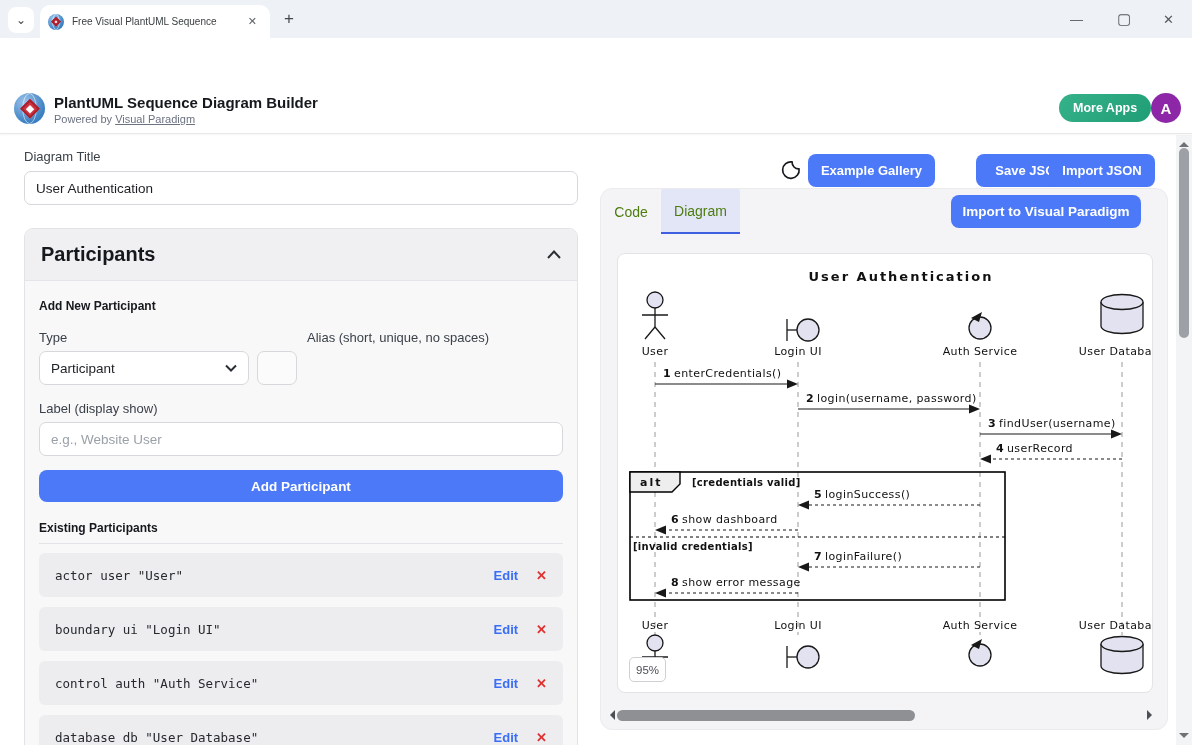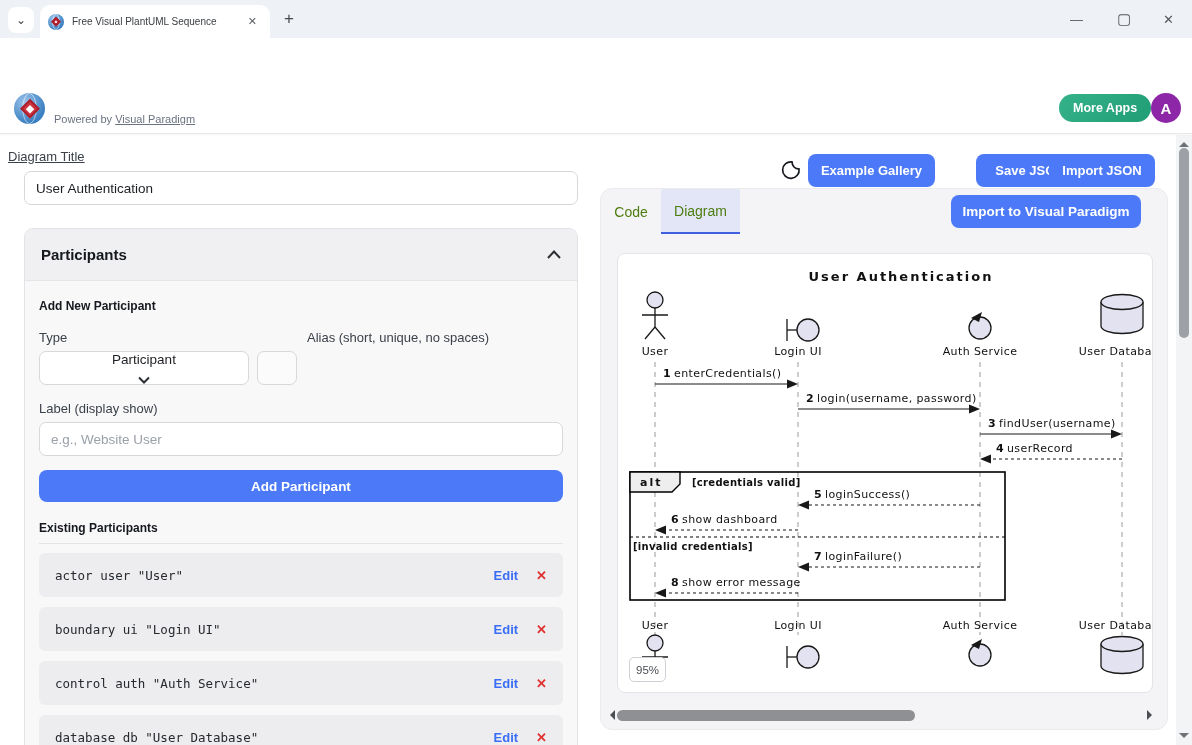--- a/index.html
+++ b/index.html
@@ -36,23 +36,23 @@
   .app-sub{font-size:11px;color:#6b7280;}
   .app-sub a{color:#6b7280;}
   .btn-green{background:linear-gradient(135deg,#36b28a,#1f9d74);color:#fff;font-weight:bold;font-size:12.5px;border:none;border-radius:15px;height:28px;padding:0 14px;cursor:pointer;}
   .avatar-purple{width:30px;height:30px;border-radius:50%;background:#8d27a8;color:#fff;font-weight:bold;font-size:15px;display:flex;align-items:center;justify-content:center;cursor:pointer;}
   
   .lbl{font-size:13px;color:#3b4149;}
   .field{border:1px solid #d7d8dc;border-radius:7px;background:#fff;box-sizing:border-box;font-size:13.5px;color:#1c1f23;font-family:"Liberation Sans",sans-serif;padding:0 11px;}
   input.field::placeholder{color:#9aa0a8;}
   .card{left:24px;top:228px;width:554px;height:560px;border:1px solid #e2e3e7;border-radius:9px;background:#f8f8f9;box-sizing:border-box;}
   .card-head{position:absolute;left:0;top:0;right:0;height:52px;background:#f0f0f2;border-bottom:1px solid #e5e5e9;border-radius:9px 9px 0 0;display:flex;align-items:center;justify-content:space-between;padding:0 16px;box-sizing:border-box;cursor:pointer;}
-  .card-head .t{font-size:15px;font-weight:bold;color:#15181d;}
+  .card-head .t{font-size:20px;font-weight:bold;color:#15181d;}
   .h2{font-size:12px;font-weight:bold;color:#15181d;}
-  .selectbox{display:flex;align-items:center;justify-content:space-between;cursor:pointer;flex-direction:column;}
+  .selectbox{display:flex;align-items:center;justify-content:space-between;cursor:pointer;}
   .btn-blue{background:#4b79f7;color:#fff;font-weight:bold;border:none;border-radius:8px;cursor:pointer;font-family:"Liberation Sans",sans-serif;}
   .hr{height:1px;background:#e4e4e8;}
   .prow{position:absolute;left:14px;width:524px;height:44px;background:#ededef;border-radius:6px;display:flex;align-items:center;padding:0 16px;box-sizing:border-box;}
   .prow .code{font-family:"DejaVu Sans Mono",monospace;font-size:12.5px;color:#26292e;flex:1;}
   .prow .edit{color:#3b6ef6;font-size:13px;font-weight:bold;margin-right:18px;cursor:pointer;}
   .prow .del{color:#e03131;font-size:13px;font-weight:bold;cursor:pointer;}
   
   .moon-btn{left:776px;top:155px;width:30px;height:30px;display:flex;align-items:center;justify-content:center;cursor:pointer;}
   .rbtn{position:absolute;height:33px;font-size:13px;}
   .panel{left:600px;top:188px;width:568px;height:542px;background:#f4f4f6;border:1px solid #ebebee;border-radius:12px;box-sizing:border-box;}
@@ -135,29 +135,30 @@
     </svg>
     <div class="abs sep"></div>
     <div class="abs profile-badge">A</div>
     <div class="abs kebab">⋮</div>
   </div>
 
   <div class="abs appheader">
     <div class="abs vplogo" style="left:14px;top:8px;width:31px;height:31px;">
         <span class="diamond"></span>
       </div>
+    <div class="abs app-title" style="left:54px;top:9px;">PlantUML Sequence Diagram Builder</div>
     <div class="abs app-sub" style="left:54px;top:28px;">
       <span>Powered by</span>
       <a href="#">Visual Paradigm</a>
     </div>
     <button class="abs btn-green" style="left:1059px;top:9px;">More Apps</button>
     <div class="abs avatar-purple" style="left:1151px;top:8px;">A</div>
   </div>
 
-  <div class="abs lbl" style="left:8px;top:149px;text-decoration:underline;">Diagram Title</div>
+  <div class="abs lbl" style="left:24px;top:149px;">Diagram Title</div>
   <input class="abs field" style="left: 24px; top: 171px; width: 554px; height: 34px;" value="User Authentication">
 
   <div class="abs card">
     <div class="card-head">
       <span class="t">Participants</span>
       <svg width="14" height="9" viewBox="0 0 14 9">
           <polyline points="1,8 7,1.5 13,8" fill="none" stroke="#2b2e33" stroke-width="2"></polyline>
         </svg>
     </div>
 

